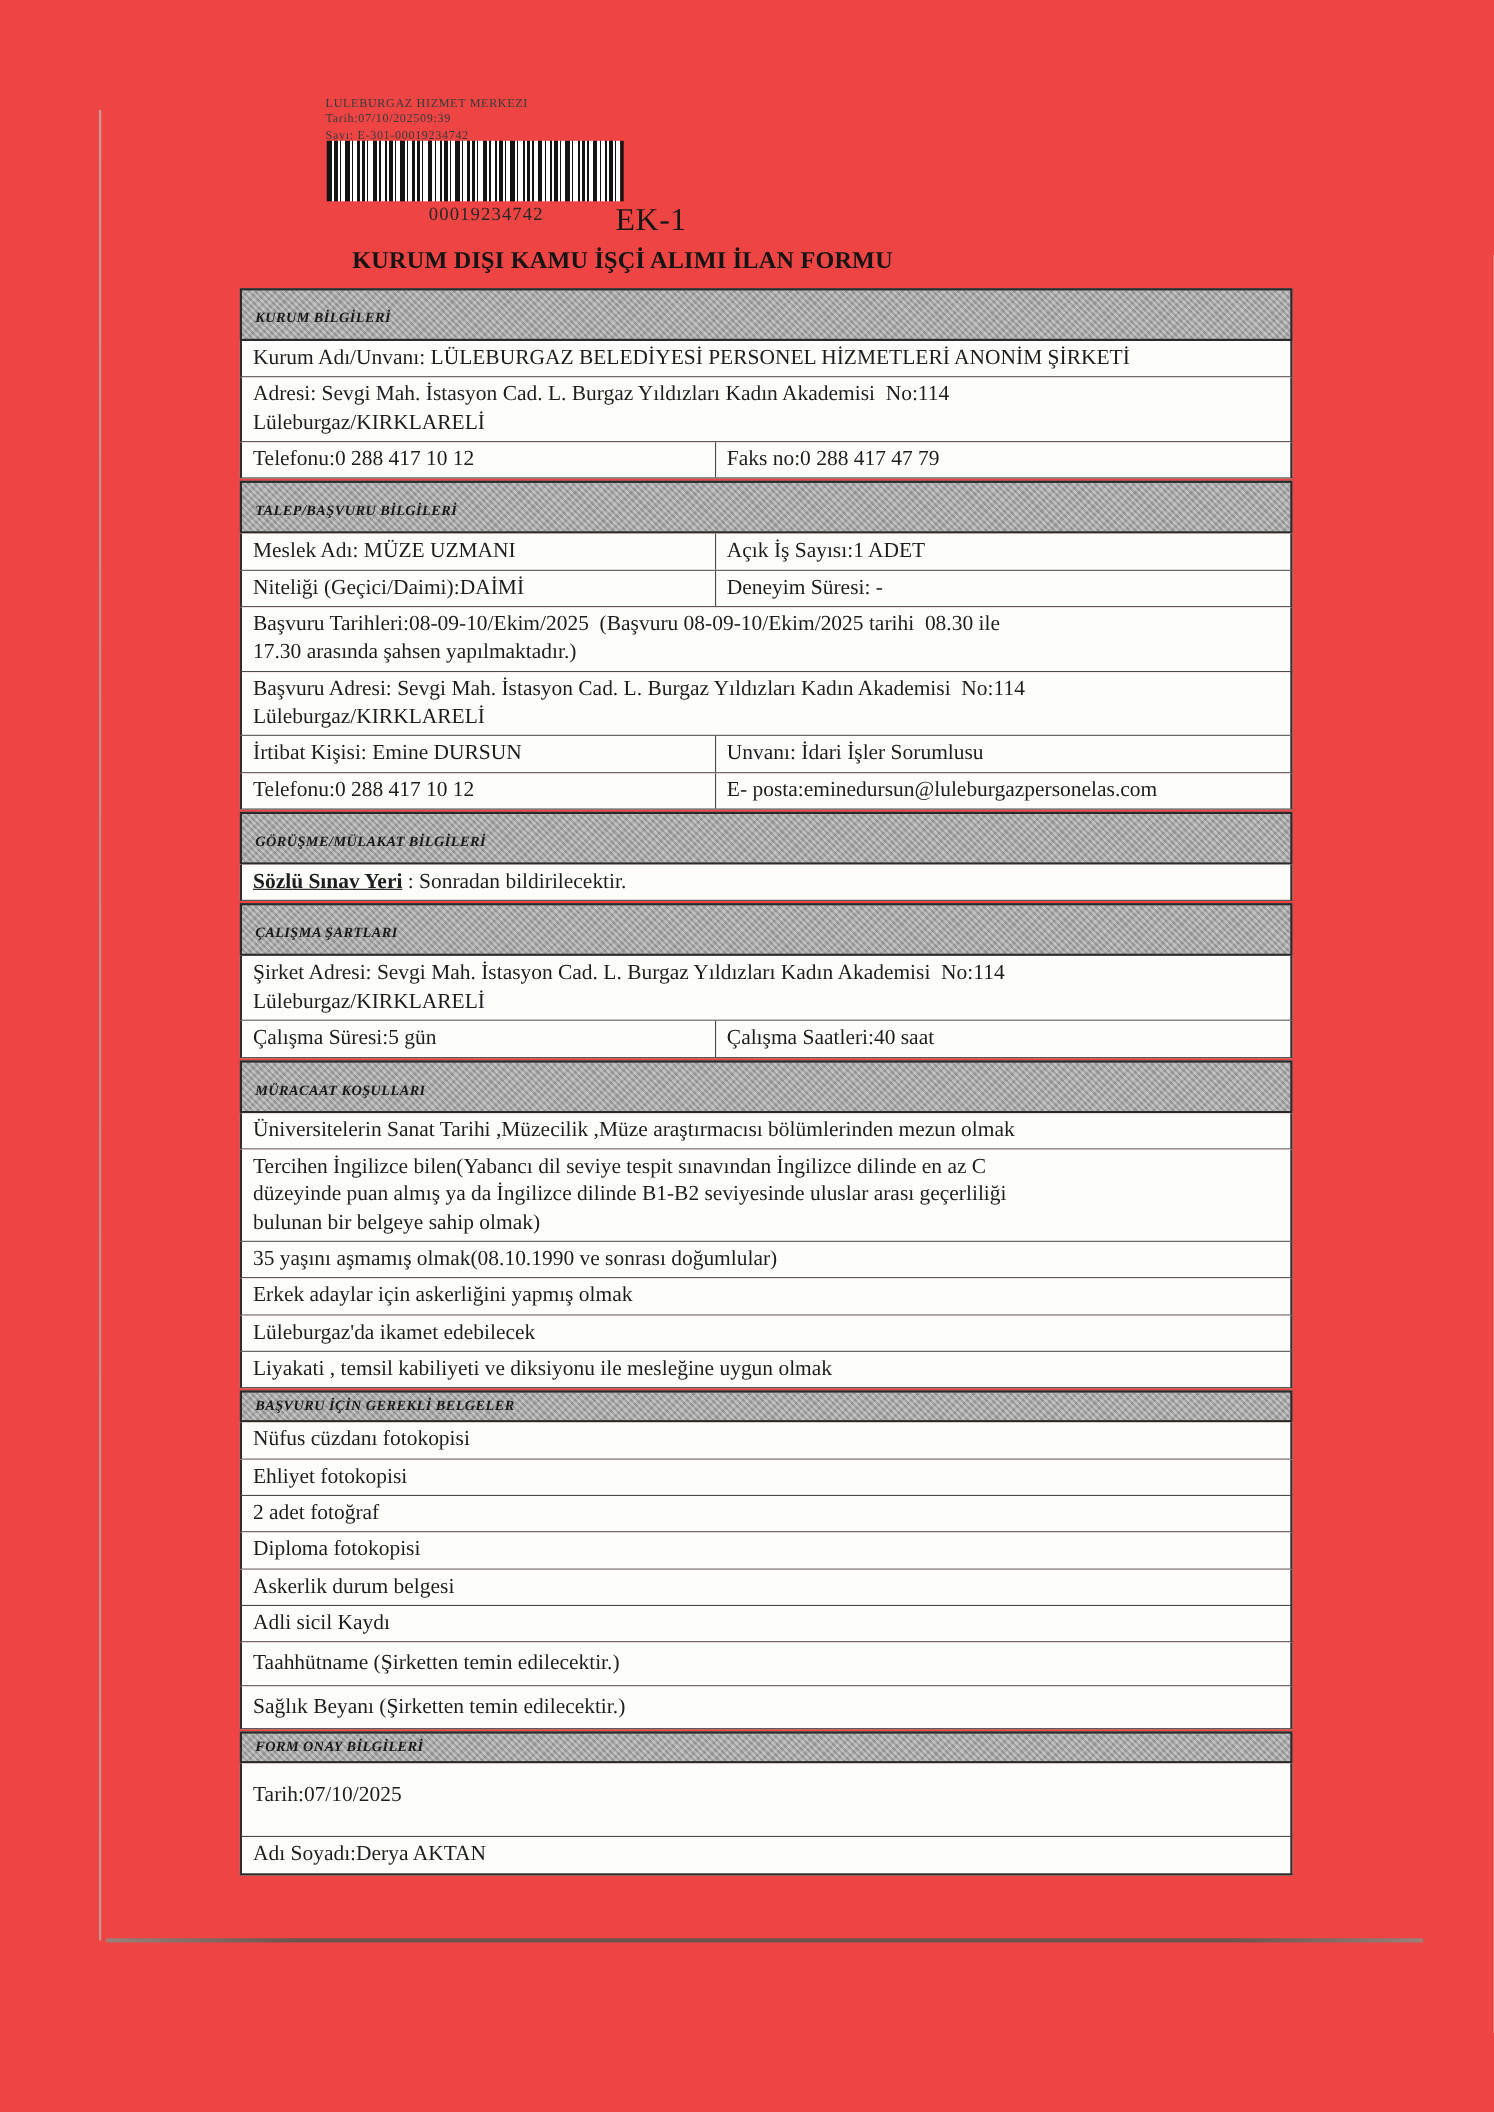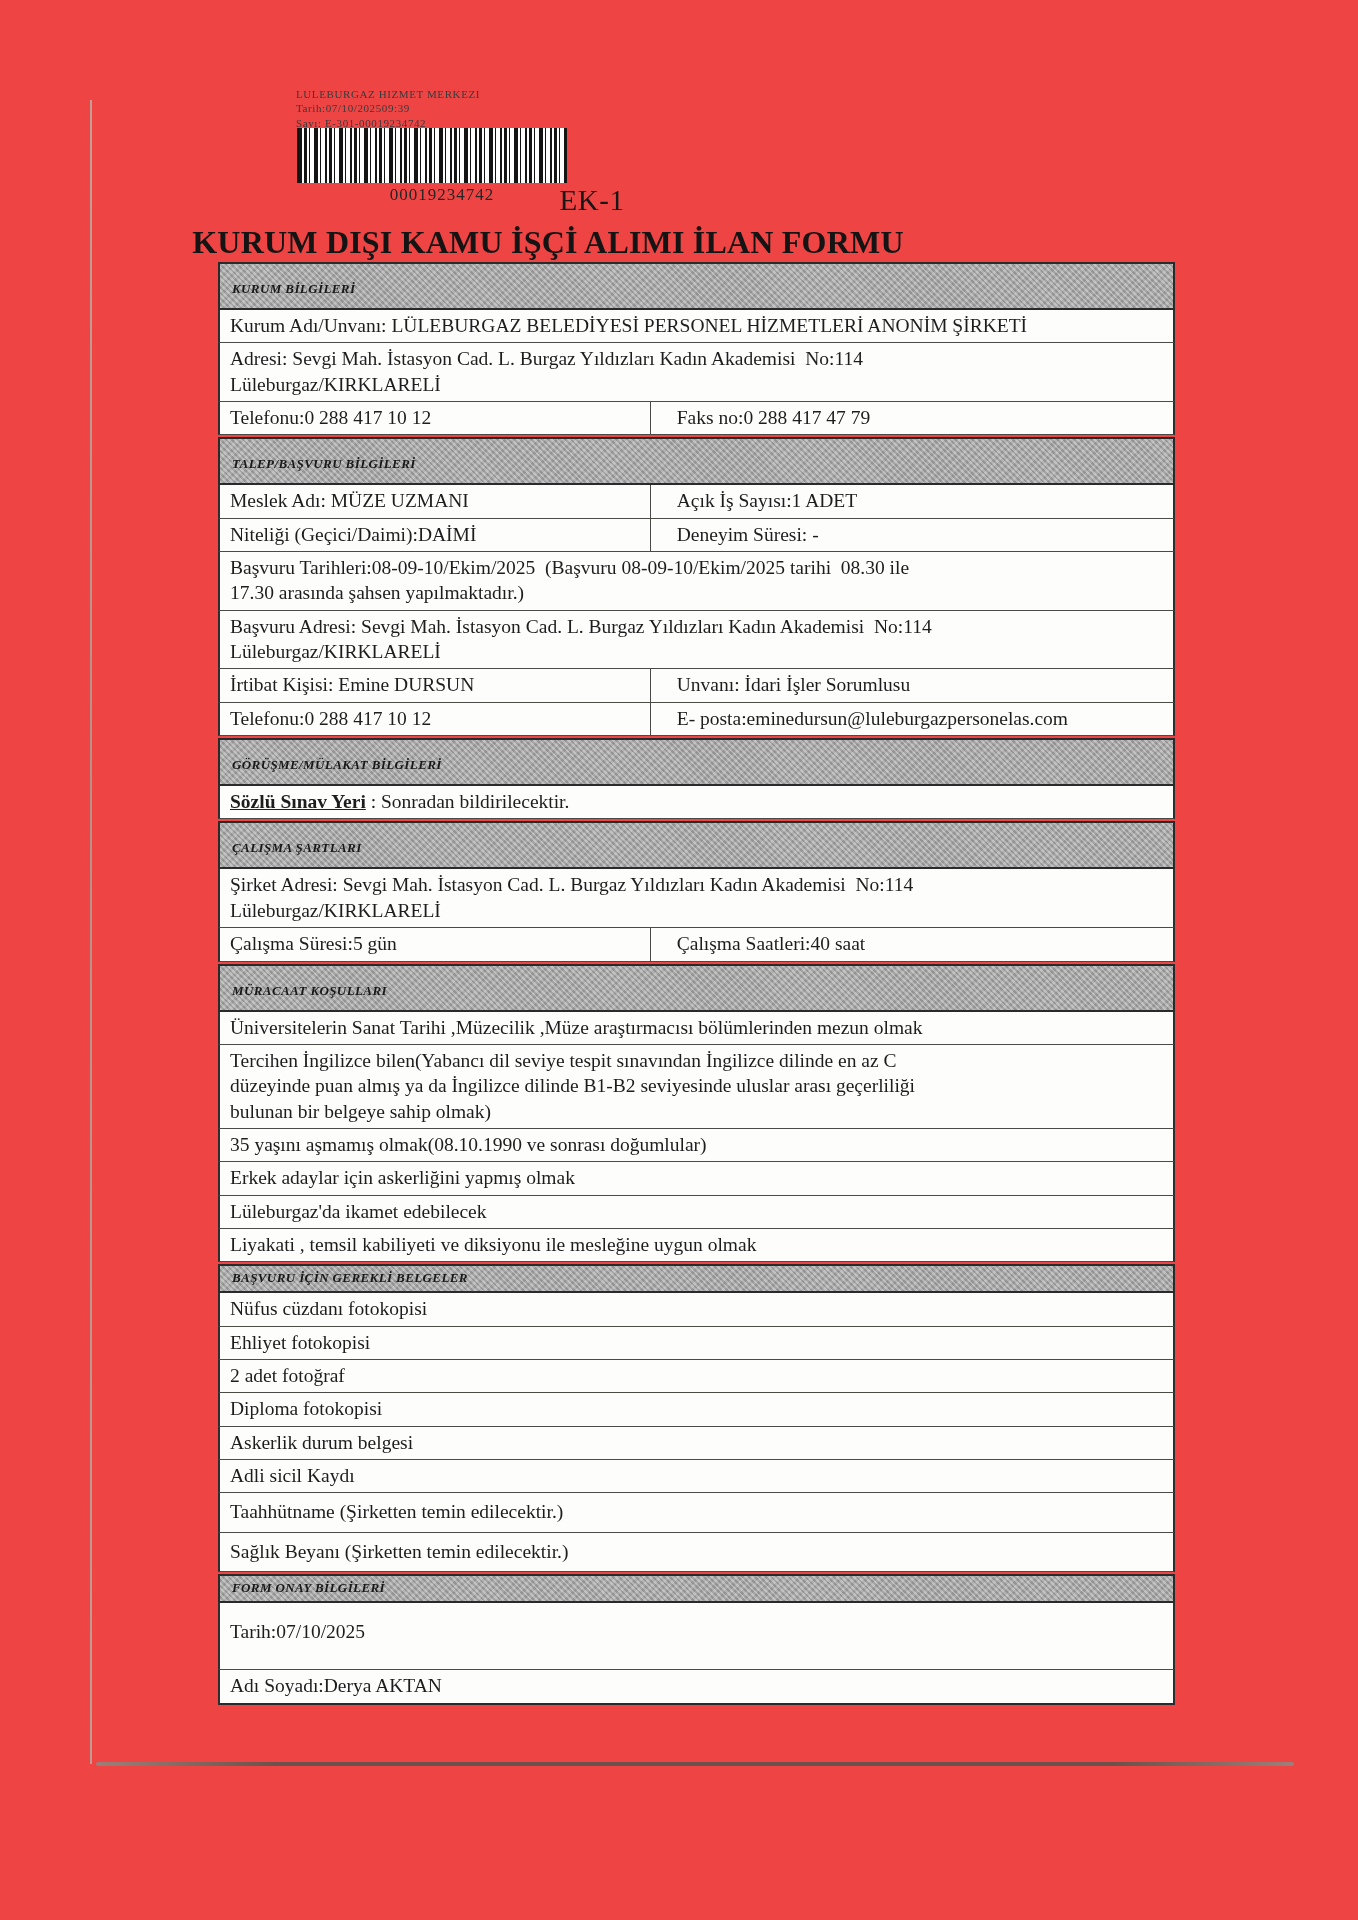--- a/index.html
+++ b/index.html
@@ -45,22 +45,22 @@
   }
   .barcode-num{
     position:absolute;left:310px;top:185px;width:264px;
     text-align:center;font-size:17px;color:#262626;letter-spacing:1px;
   }
   .ek1{
     position:absolute;left:592px;top:184px;transform:translateX(-50%);
     font-size:29px;font-weight:normal;color:#171717;letter-spacing:.5px;
   }
   .form-title{
-    position:absolute;left:548px;top:224px;transform:translateX(-50%);
-    font-size:32px;font-weight:bold;color:#141414;letter-spacing:.2px;
+    position:absolute;left:566px;top:224px;transform:translateX(-50%);
+    font-size:22px;font-weight:bold;color:#141414;letter-spacing:.2px;
     white-space:nowrap;
   }
   
   .doc-table{
     position:absolute;left:218px;top:262px;width:957px;
   }
   .sec{
     background-color:#a9a9a9;
     background-image:
       repeating-linear-gradient(45deg,rgba(255,255,255,.22) 0 2px,rgba(0,0,0,.07) 2px 4px),
@@ -75,21 +75,21 @@
   .sec.compact{padding:4px 12px 5px;}
   .row{
     background:#fdfdfc;
     border-left:2px solid #2e2e2e;border-right:2px solid #2e2e2e;
     border-bottom:1px solid #4a4a46;
     font-size:19.5px;line-height:1.3;
     padding:3px 10px 4px;
     white-space:pre-wrap;
   }
   .row.last{border-bottom:2px solid #2a2a2a;}
-  .row.split{display:flex;padding:0;gap:16px;}
+  .row.split{display:flex;padding:0;}
   .row.split .cell-l{
     width:45.2%;padding:3px 10px 4px;border-right:1px solid #4a4a46;
     box-sizing:border-box;white-space:pre-wrap;
   }
   .row.split .cell-r{
     flex:1;padding:3px 10px 4px;box-sizing:border-box;white-space:pre-wrap;
   }
   .row.pad-tall{padding:16px 10px 25px;}
   .row.pad-med{padding:6px 10px 7px;}
   .u-bold-underline{font-weight:bold;text-decoration:underline;}

